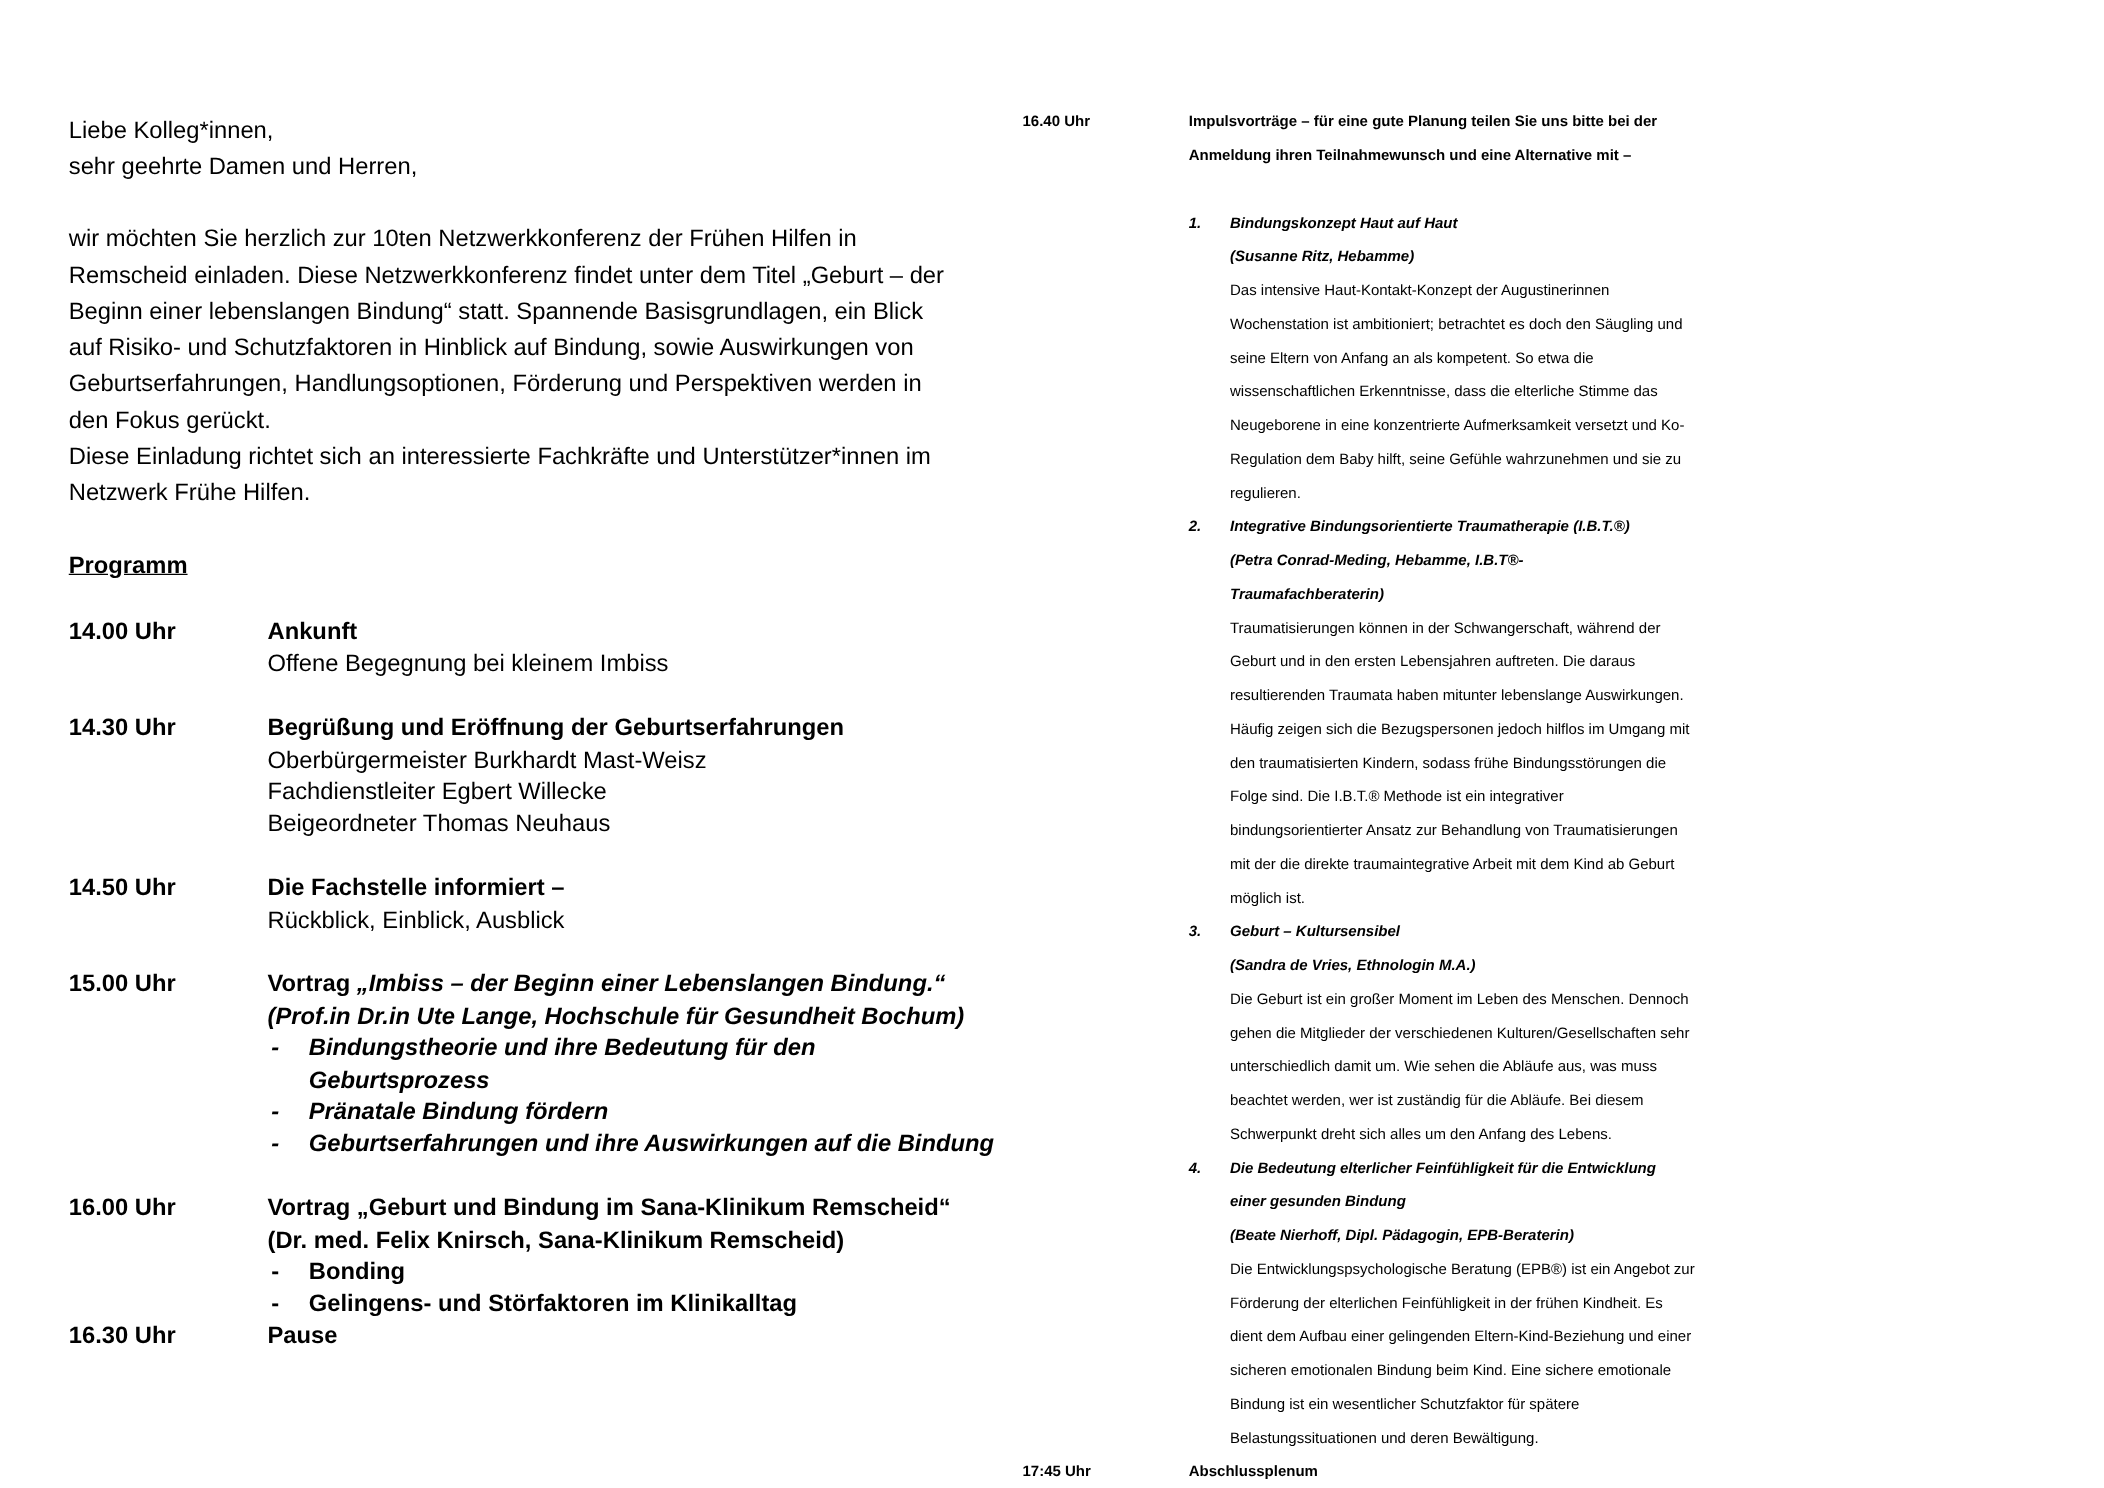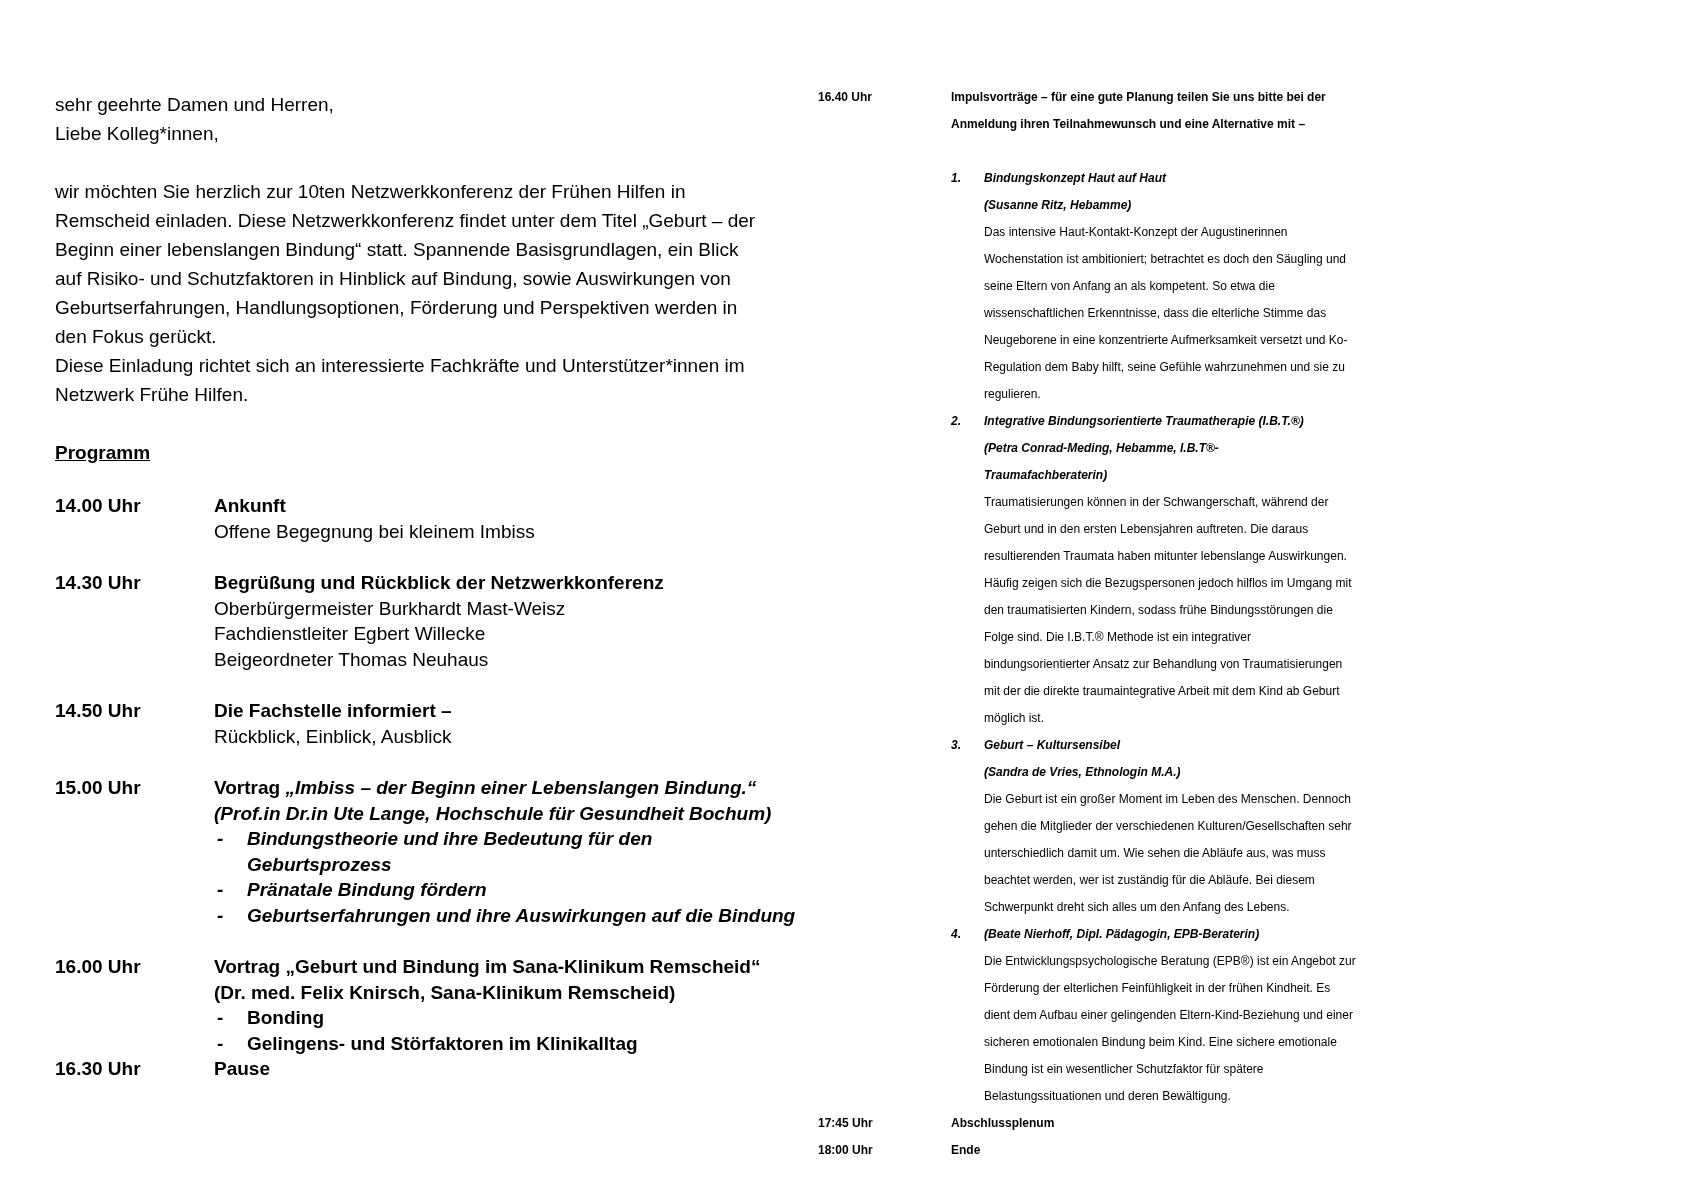--- a/index.html
+++ b/index.html
@@ -54,22 +54,22 @@
   .closing { }
   .r-label { font-weight: bold; flex: 1; }
 </style>
 </head>
 <body>
 
 <div class="page">
 
   <div class="col-left">
 
+    <div>Liebe Kolleg*innen,</div>
     <div>sehr geehrte Damen und Herren,</div>
-    <div>Liebe Kolleg*innen,</div>
 
     <div class="intro pre">wir möchten Sie herzlich zur 10ten Netzwerkkonferenz der Frühen Hilfen in
 Remscheid einladen. Diese Netzwerkkonferenz findet unter dem Titel „Geburt – der
 Beginn einer lebenslangen Bindung“ statt. Spannende Basisgrundlagen, ein Blick
 auf Risiko- und Schutzfaktoren in Hinblick auf Bindung, sowie Auswirkungen von
 Geburtserfahrungen, Handlungsoptionen, Förderung und Perspektiven werden in
 den Fokus gerückt.</div>
     <div class="pre">Diese Einladung richtet sich an interessierte Fachkräfte und Unterstützer*innen im
 Netzwerk Frühe Hilfen.</div>
 
@@ -81,21 +81,21 @@
         <div class="sch-time">14.00 Uhr</div>
         <div class="sch-content">
           <div class="sch-title">Ankunft</div>
           <div>Offene Begegnung bei kleinem Imbiss</div>
         </div>
       </div>
 
       <div class="sch-row">
         <div class="sch-time">14.30 Uhr</div>
         <div class="sch-content">
-          <div class="sch-title">Begrüßung und Rückblick der Netzwerkkonferenz</div>
+          <div class="sch-title">Begrüßung und Eröffnung der Geburtserfahrungen</div>
           <div>Oberbürgermeister Burkhardt Mast-Weisz</div>
           <div>Fachdienstleiter Egbert Willecke</div>
           <div>Beigeordneter Thomas Neuhaus</div>
         </div>
       </div>
 
       <div class="sch-row">
         <div class="sch-time">14.50 Uhr</div>
         <div class="sch-content">
           <div class="sch-title">Die Fachstelle informiert –</div>
@@ -201,20 +201,22 @@
 gehen die Mitglieder der verschiedenen Kulturen/Gesellschaften sehr
 unterschiedlich damit um. Wie sehen die Abläufe aus, was muss
 beachtet werden, wer ist zuständig für die Abläufe. Bei diesem
 Schwerpunkt dreht sich alles um den Anfang des Lebens.</div>
         </div>
       </div>
 
       <div class="talk">
         <div class="talk-num">4.</div>
         <div class="talk-main">
+          <div class="talk-title pre">Die Bedeutung elterlicher Feinfühligkeit für die Entwicklung
+einer gesunden Bindung</div>
           <div class="talk-speaker pre">(Beate Nierhoff, Dipl. Pädagogin, EPB-Beraterin)</div>
           <div class="talk-body pre">Die Entwicklungspsychologische Beratung (EPB®) ist ein Angebot zur
 Förderung der elterlichen Feinfühligkeit in der frühen Kindheit. Es
 dient dem Aufbau einer gelingenden Eltern-Kind-Beziehung und einer
 sicheren emotionalen Bindung beim Kind. Eine sichere emotionale
 Bindung ist ein wesentlicher Schutzfaktor für spätere
 Belastungssituationen und deren Bewältigung.</div>
         </div>
       </div>
 

